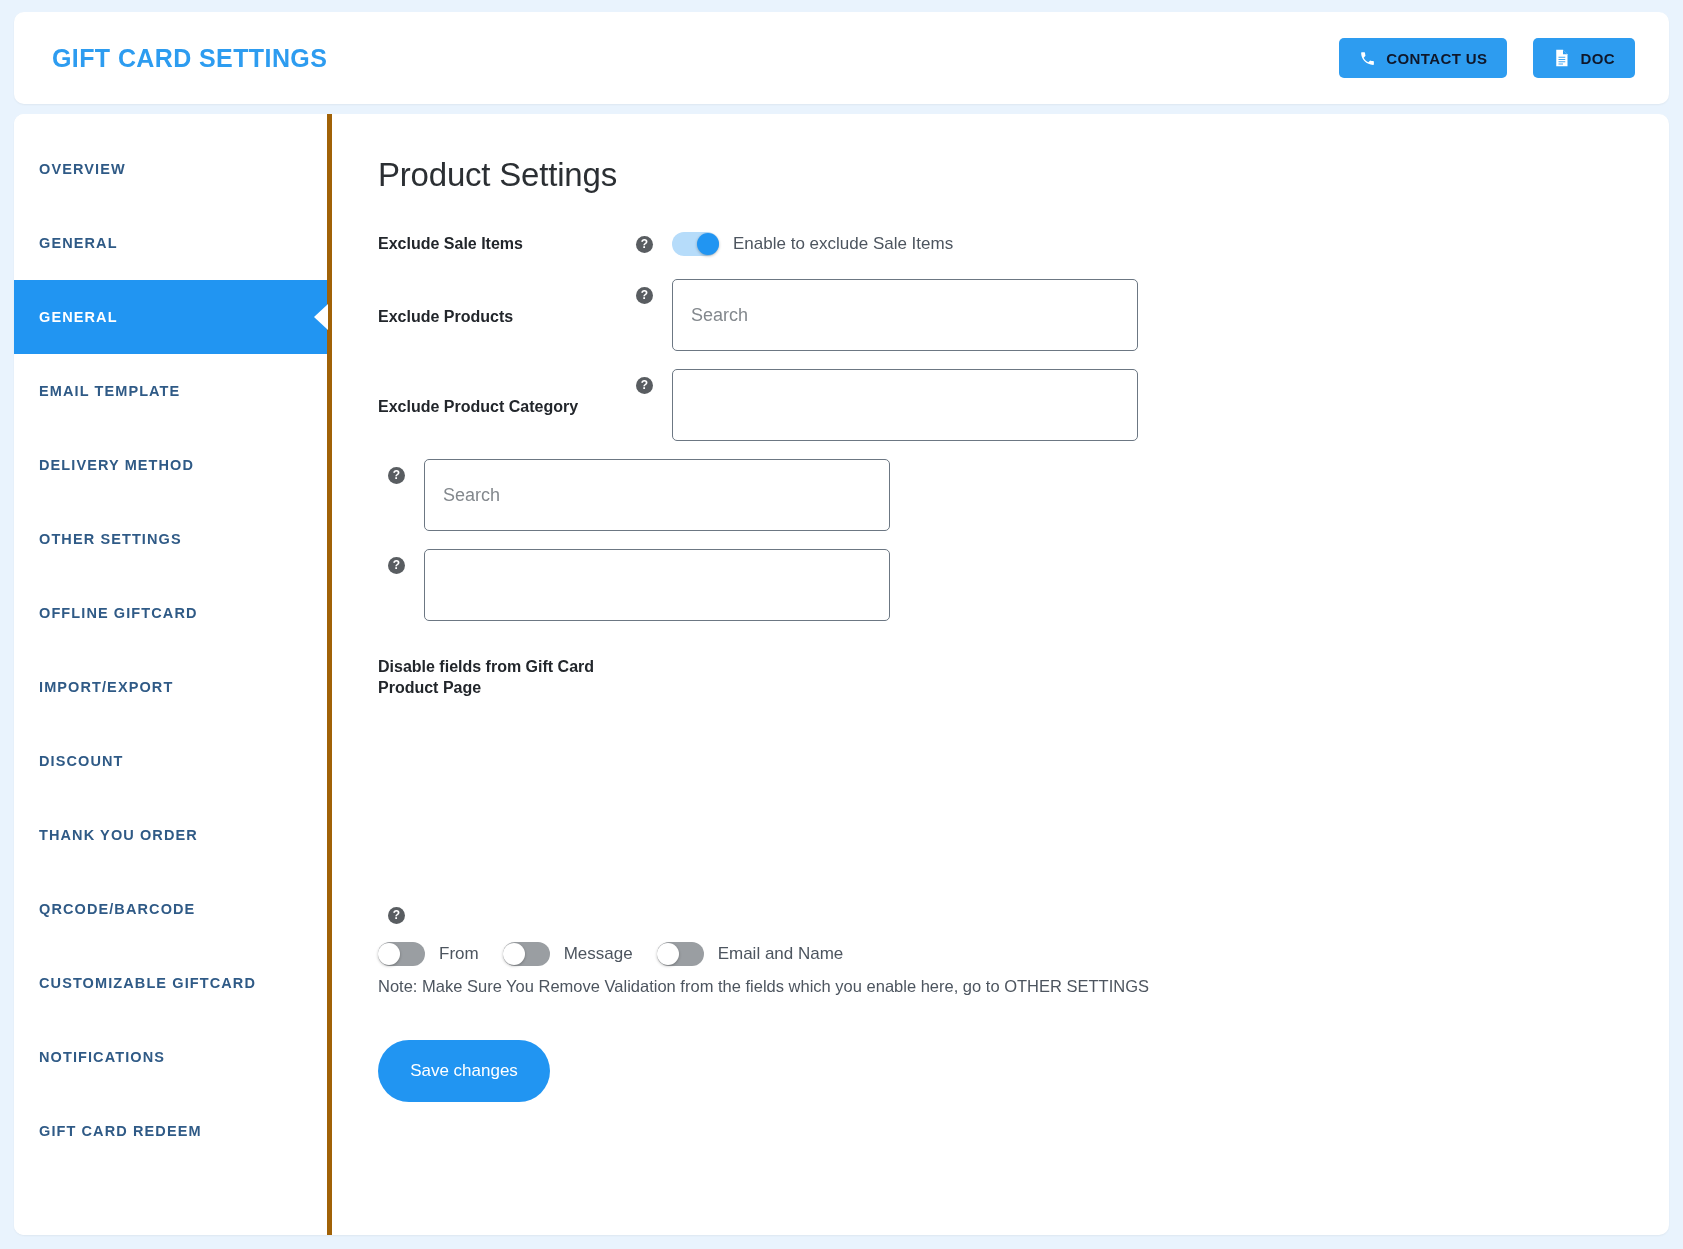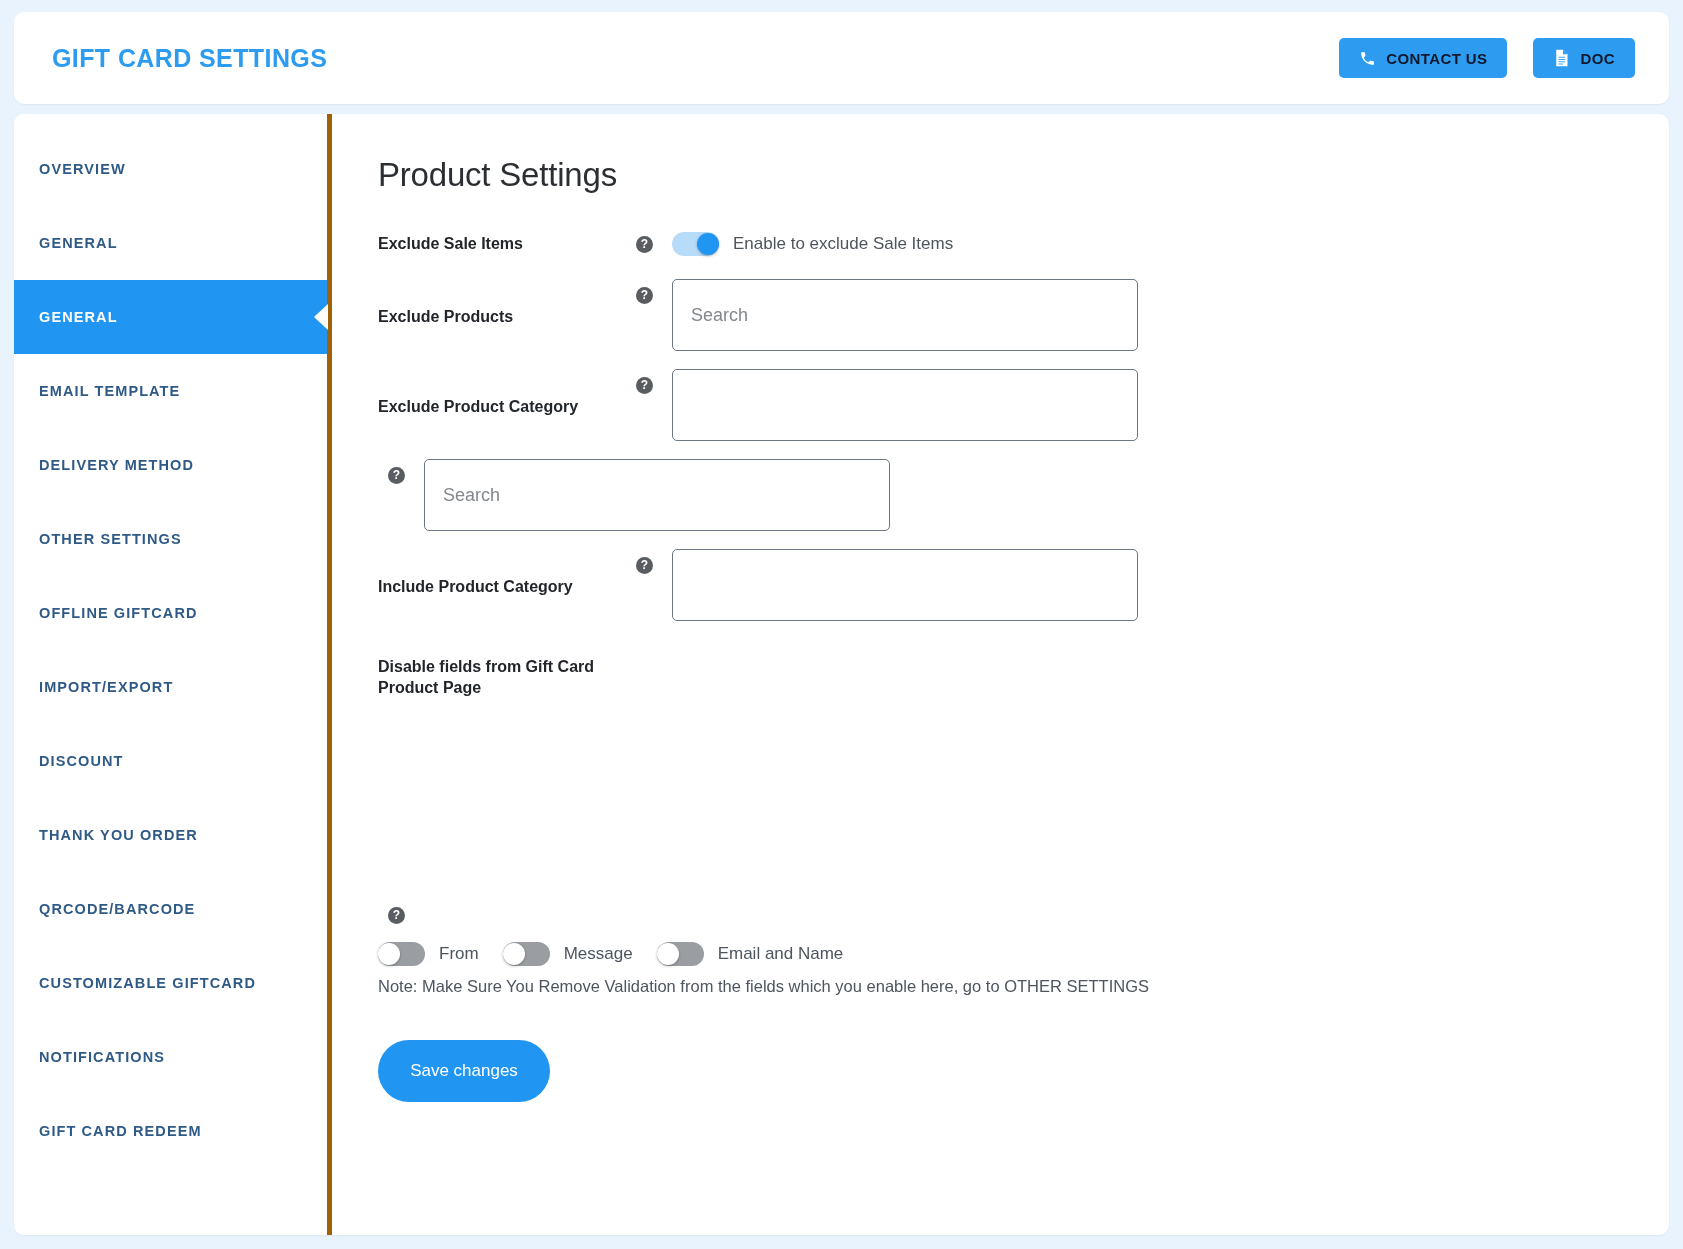--- a/index.html
+++ b/index.html
@@ -389,21 +389,20 @@
         <div class="help-col">
           <div class="help-icon">?</div>
         </div>
         <div class="field-col">
           <input class="searchbox" type="text" placeholder="Search" style="">
         </div>
       </div>
 
       
       <div class="form-row row-box">
-        <div class="row-label">Include Product Category</div>
         <div class="help-col">
           <div class="help-icon">?</div>
         </div>
         <div class="field-col">
           <input class="searchbox" type="text" placeholder="" style="">
         </div>
       </div>
 
       
       <div class="form-row row-disable">

